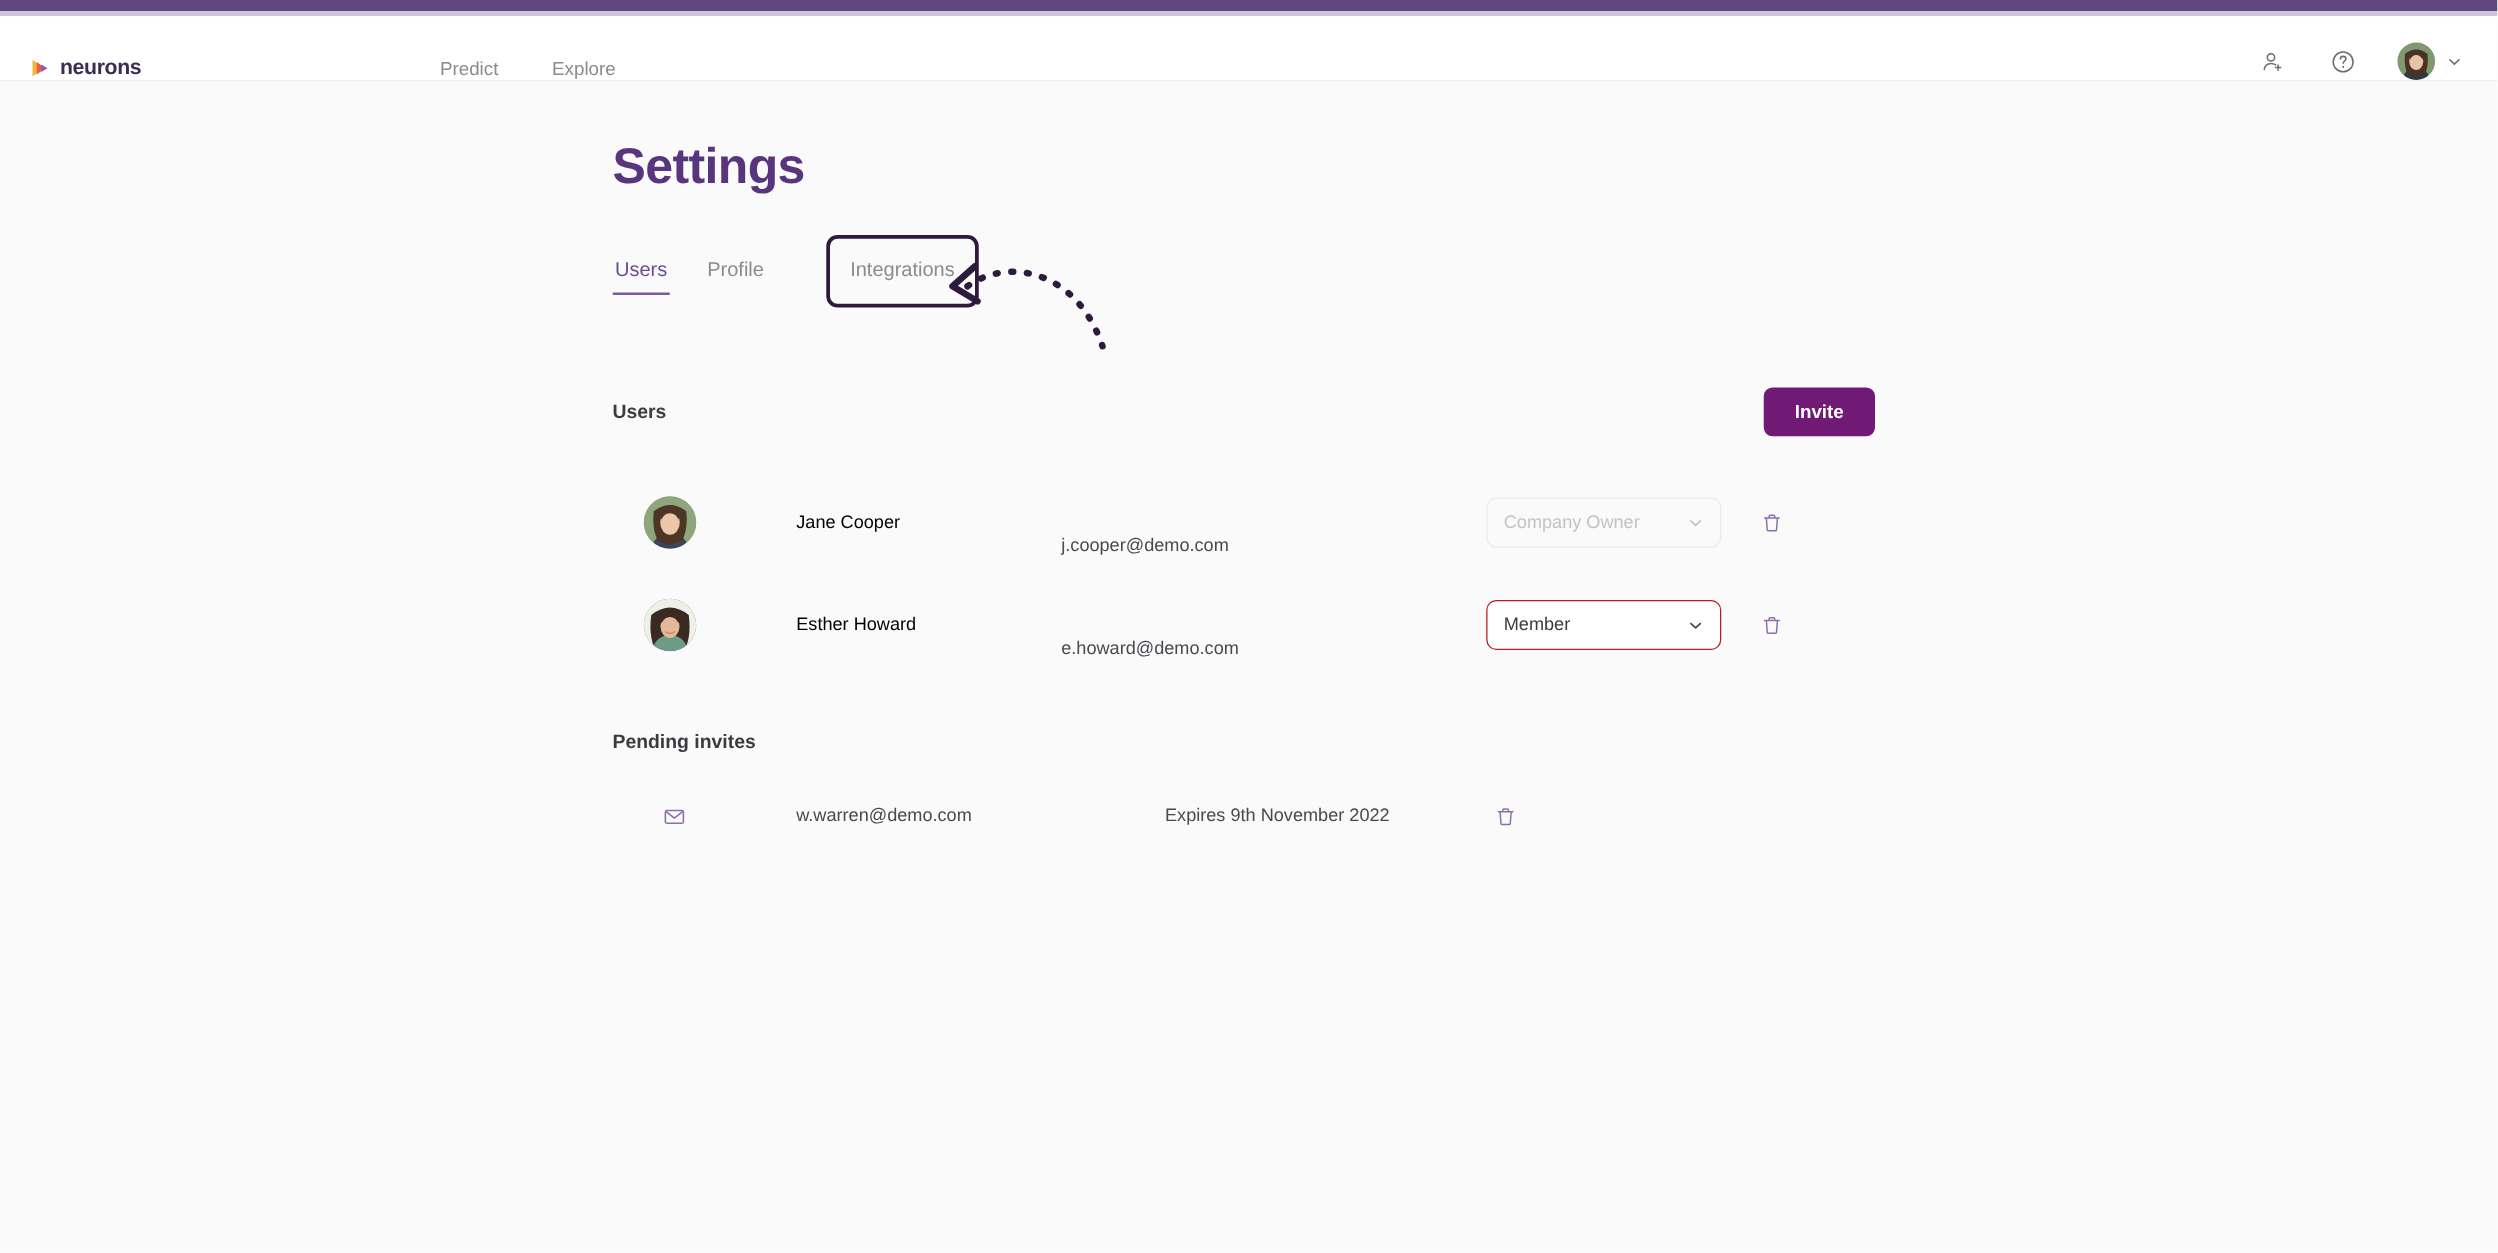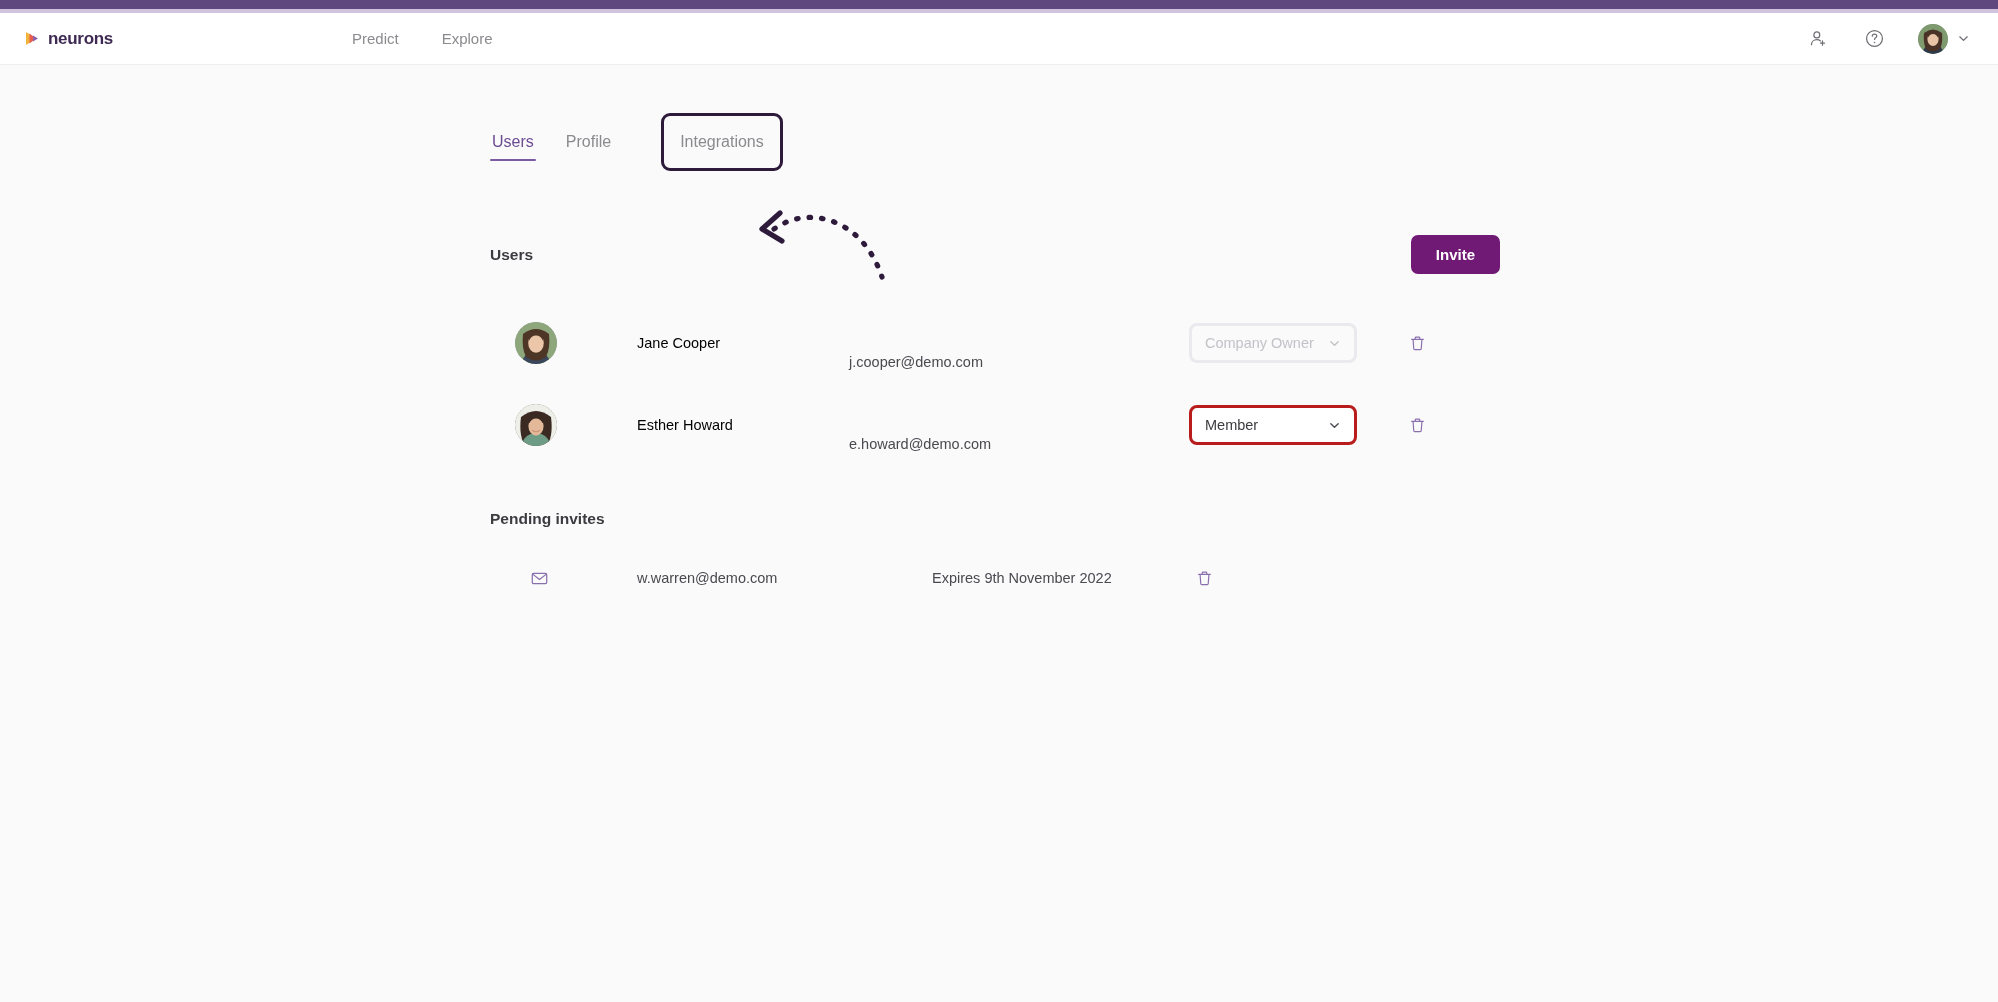--- a/index.html
+++ b/index.html
@@ -26,21 +26,21 @@
     height: 4px;
     background: #CFC4DC;
     width: 100%;
   }
 
   
   .header {
     height: 52px;
     background: #ffffff;
     display: flex;
-    align-items: center;
+    align-items: flex-end;
     padding: 0 28px 0 24px;
     border-bottom: 1px solid #EFEFEF;
     position: relative;
   }
 
   .logo {
     display: flex;
     align-items: center;
     gap: 7px;
     width: 300px;
@@ -230,23 +230,23 @@
     width: 340px;
     flex: none;
     font-size: 14.5px;
     color: #494950;
     margin-top: 37px;
   }
   .cell-role { width: 190px; flex: none; }
   .cell-action { flex: none; padding-left: 28px; }
 
   .select {
-    width: 168px;
+    width: 188px;
     height: 40px;
-    border: 3px solid #b91c1c;
+    border: 1px solid #b91c1c;
     border-radius: 8px;
     background: #ffffff;
     display: flex;
     align-items: center;
     padding: 0 13px;
     font-size: 14.5px;
     color: #3B3B40;
     cursor: pointer;
   }
   .select .sel-chev {
@@ -376,20 +376,21 @@
         </svg>
       </span>
     </span>
 
   </div>
 </div>
 
 <div class="page">
   <div class="content">
 
+    <h1 class="page-title">Settings</h1>
 
     <div class="tabs">
       <div class="tab active">Users</div>
       <div class="tab">Profile</div>
       <div class="tab boxed">Integrations</div>
     </div>
 
     <div class="section-head">
       <span class="section-title">Users</span>
       <button class="invite-btn">Invite</button>

